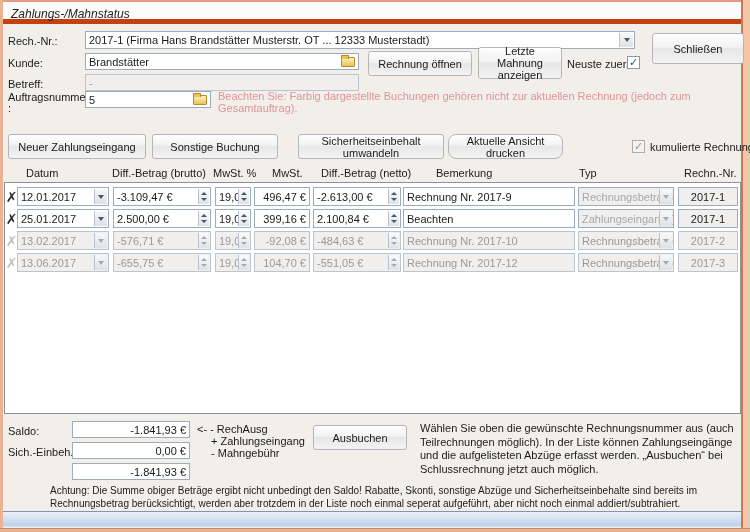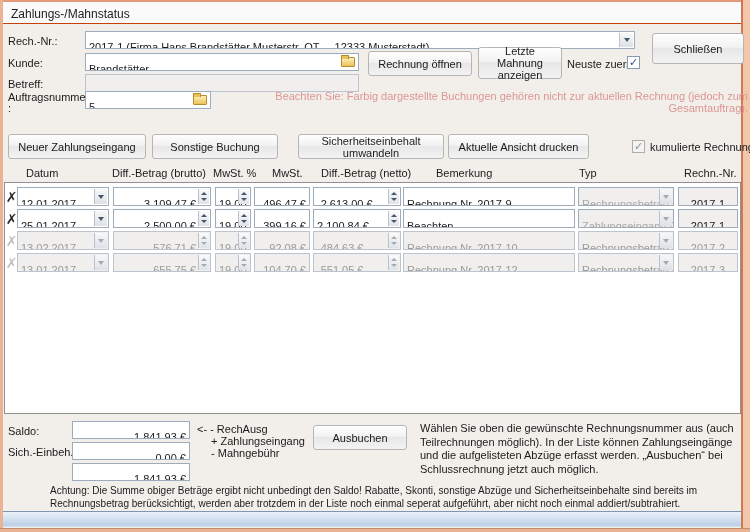--- a/index.html
+++ b/index.html
@@ -7,26 +7,26 @@
   body { font-family:"Liberation Sans","DejaVu Sans",sans-serif; font-size:11px; color:#1a1a1a; }
 
   .window { position:relative; width:750px; height:532px; background:#f2efeb; overflow:hidden; }
 
   
   .frame-top    { position:absolute; left:0; top:0; width:750px; height:2px; background:#e39a7c; }
   .frame-left   { position:absolute; left:0; top:0; width:3px; height:532px; background:#eab394; }
   .frame-right  { position:absolute; right:0; top:0; width:9px; height:532px; background:#f3c6a9; border-left:2px solid #c97a58; }
   .frame-bottom { position:absolute; left:0; bottom:0; width:750px; height:4px; background:#eab394; border-top:1px solid #c98a68; }
 
-  .titlebar { position:absolute; left:3px; top:2px; right:9px; height:22px; background:#fbfafa; border-bottom:1px solid #c2410c; }
+  .titlebar { position:absolute; left:3px; top:2px; right:9px; height:22px; background:#fbfafa; border-bottom:5px solid #c2410c;font-style:italic; }
   .title { position:absolute; left:8px; top:5px; font-size:12px; color:#222; }
 
   .lbl { position:absolute; white-space:nowrap; }
 
-  .fld { position:absolute; background:#fff; border:1px solid #9dacbd; height:17px; line-height:15px; padding:8px 3px; white-space:nowrap; overflow:hidden; }
+  .fld { position:absolute; background:#fff; border:1px solid #9dacbd; height:17px; line-height:15px; padding:1px 3px; white-space:nowrap; overflow:hidden; }
   .fld.dis { background:#f1efee; color:#9a9a98; border-color:#bcc5ce; }
   .fld.right { text-align:right; }
 
   .btn { position:absolute; display:flex; align-items:center; justify-content:center; text-align:center;
          background:linear-gradient(180deg,#fefefe 0%,#f2f2f2 45%,#e7e7e9 50%,#f3f3f3 100%);
          border:1px solid #b6b6b6; border-radius:3px; color:#1a1a1a; line-height:12px; }
 
   
   .cbtn { position:absolute; top:1px; right:1px; bottom:1px; width:14px;
           background:linear-gradient(180deg,#f7f8f9,#dde1e6); border-left:1px solid #b9c2cc;
@@ -44,32 +44,32 @@
 
   .folder { position:absolute; right:3px; top:3px; width:14px; height:10px;
             background:linear-gradient(180deg,#fdf0bd,#ecc257); border:1px solid #b28f2e; border-radius:1px; }
   .folder::before { content:""; position:absolute; left:-1px; top:-3px; width:6px; height:3px;
             background:#ecc257; border:1px solid #b28f2e; border-bottom:none; border-radius:1px 1px 0 0; }
 
   .cb { position:absolute; width:13px; height:13px; background:#fff; border:1px solid #8a99ac;
         display:flex; align-items:center; justify-content:center; font-size:11px; font-weight:bold; color:#2c4f8a; line-height:11px; }
   .cb.dis { background:#f4f3f2; border-color:#adadad; color:#8f9499; }
 
-  .notice { position:absolute; left:218px; top:91px; width:530px; color:#dd9595; line-height:11.5px;text-align:right; }
+  .notice { position:absolute; left:218px; top:91px; width:530px; color:#dd9595; line-height:11.5px; }
 
   
   .hdr { position:absolute; top:167px; white-space:nowrap; }
   .panel { position:absolute; left:4px; top:182px; width:737px; height:232px; background:#fff; border:1px solid #909090; }
   .row { position:absolute; left:0; width:735px; height:19px; }
   .row .fld { height:19px; line-height:17px; }
   .xdel { position:absolute; left:1px; top:1px; width:11px; height:17px; font-size:14px; font-weight:bold; color:#2a2a2a;
           display:flex; align-items:center; justify-content:center; font-family:"DejaVu Sans",sans-serif; }
   .row.dis .xdel { color:#c3c1bf; }
   .c-date { left:12px;  width:92px; padding-right:15px; }
-  .c-bru  { left:108px; width:98px; text-align:right; padding-right:14px; }
+  .c-bru  { left:108px; width:98px; padding-right:14px; }
   .c-pct  { left:210px; width:36px; text-align:right; padding-right:13px; }
   .c-mws  { left:249px; width:56px; text-align:right; }
   .c-net  { left:308px; width:88px; text-align:left; padding-right:14px; }
   .c-bem  { left:398px; width:172px; }
   .c-typ  { left:573px; width:96px; background:#f1efee; color:#a8a8a8; padding-right:15px; }
   .c-rnr  { left:673px; width:60px; background:#f1efee; text-align:center; }
   .row.dis .c-rnr { color:#9a9a98; }
 
   
   .formula { position:absolute; left:197px; top:423px; line-height:12px; white-space:nowrap; }
@@ -123,21 +123,21 @@
   <div class="lbl" style="left:8px; top:102px;">:</div>
   <div class="fld" style="left:85px; top:91px; width:126px;">
     <span>5</span>
     <span class="folder"></span>
   </div>
   <div class="notice">Beachten Sie: Farbig dargestellte Buchungen gehören nicht zur aktuellen Rechnung (jedoch zum Gesamtauftrag).</div>
 
   <div class="btn" style="left:8px; top:134px; width:138px; height:25px;">Neuer Zahlungseingang</div>
   <div class="btn" style="left:152px; top:134px; width:126px; height:25px;">Sonstige Buchung</div>
   <div class="btn" style="left:298px; top:134px; width:146px; height:25px;">Sicherheitseinbehalt umwandeln</div>
-  <div class="btn" style="left:448px; top:134px; width:141px; height:25px;">Aktuelle Ansicht drucken</div>
+  <div class="btn" style="left:448px; top:134px; width:115px; height:25px;border-radius:8px;">Aktuelle Ansicht drucken</div>
   <div class="cb dis" style="left:632px; top:140px;">
       <span>✓</span>
     </div>
   <div class="lbl" style="left:650px; top:141px;">kumulierte Rechnung</div>
 
   <div class="hdr" style="left:26px;">Datum</div>
   <div class="hdr" style="left:112px;">Diff.-Betrag (brutto)</div>
   <div class="hdr" style="left:213px;">MwSt. %</div>
   <div class="hdr" style="left:272px;">MwSt.</div>
   <div class="hdr" style="left:321px;">Diff.-Betrag (netto)</div>
@@ -217,21 +217,21 @@
           </span></div>
       <div class="fld dis c-bem"><span>Rechnung Nr. 2017-10</span></div>
       <div class="fld dis c-typ"><span>Rechnungsbetrag (-)</span><span class="cbtn dis" style="width:13px;">
             <i class="tri-dn"></i>
           </span></div>
       <div class="fld dis c-rnr"><span>2017-2</span></div>
     </div>
 
     <div class="row dis" style="top:70px;">
       <div class="xdel">✗</div>
-      <div class="fld dis c-date"><span>13.01.2017</span><span class="cbtn dis" style="width:13px;">
+      <div class="fld dis c-date"><span>13.06.2017</span><span class="cbtn dis" style="width:13px;">
             <i class="tri-dn"></i>
           </span></div>
       <div class="fld dis c-bru"><span>-655,75 €</span><span class="spin">
             <b class="up"></b>
             <b class="dn"></b>
           </span></div>
       <div class="fld dis c-pct"><span>19,00</span><span class="spin">
             <b class="up"></b>
             <b class="dn"></b>
           </span></div>

